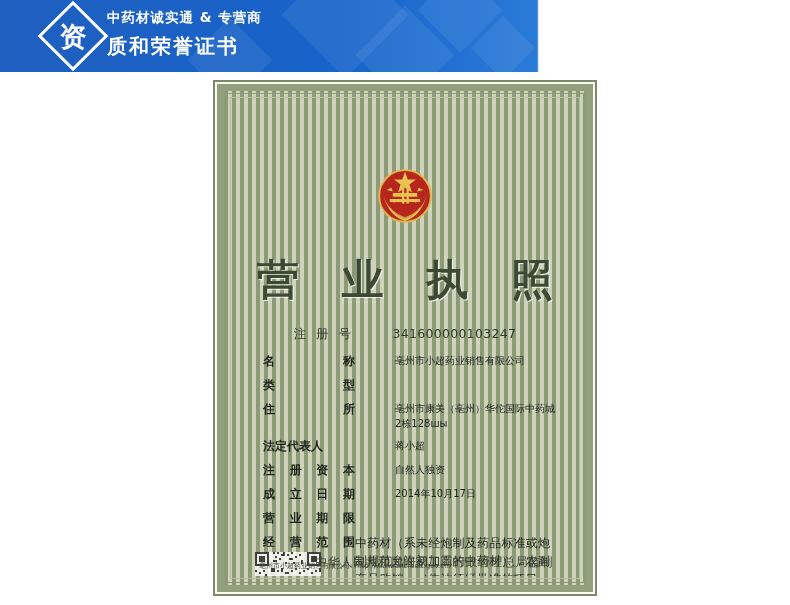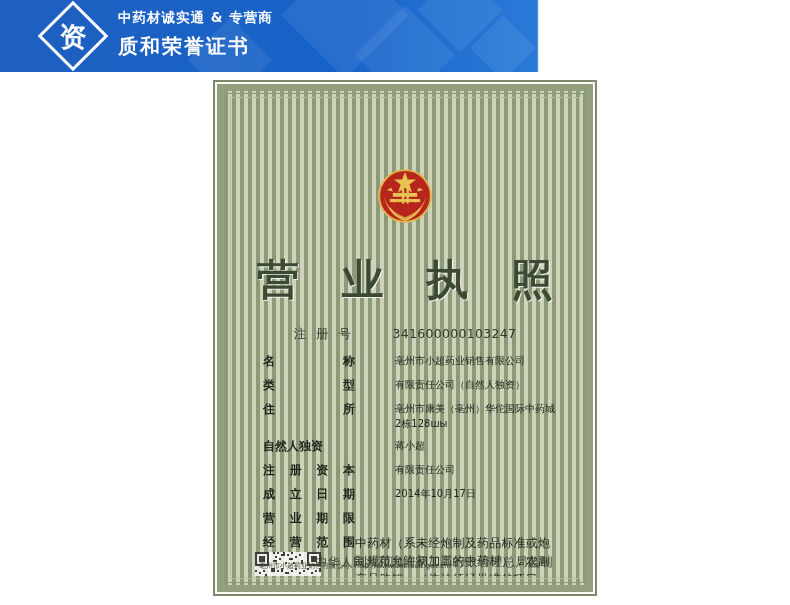--- a/index.html
+++ b/index.html
@@ -55,21 +55,21 @@
   .banner-badge span {
     transform: rotate(-45deg);
     color: #ffffff;
     font-size: 27px;
     font-weight: bold;
     line-height: 1;
     font-family: "DejaVu Sans", "Liberation Sans", sans-serif;
   }
   .banner-text {
     position: absolute;
-    left: 118px;
+    left: 107px;
     top: 7px;
     color: #ffffff;
   }
   .banner-sub {
     font-size: 13.5px;
     letter-spacing: 1px;
     line-height: 20px;
     font-weight: bold;
   }
   .banner-title {
@@ -307,43 +307,42 @@
               <span>名</span>
               <span>称</span>
             </div>
           <div class="fvalue small">亳州市小超药业销售有限公司</div>
         </div>
         <div class="frow">
           <div class="flabel">
               <span>类</span>
               <span>型</span>
             </div>
-          <div class="fvalue small">有限责任公司（自然人独资）</div>
         </div>
         <div class="frow">
           <div class="flabel">
               <span>住</span>
               <span>所</span>
             </div>
           <div class="fvalue small">亳州市康美（亳州）华佗国际中药城2栋128шы</div>
         </div>
         <div class="frow">
           <div class="flabel">
-              <span>自然人独资</span>
+              <span>法定代表人</span>
             </div>
           <div class="fvalue small">蒋小超</div>
         </div>
         <div class="frow">
           <div class="flabel">
               <span>注</span>
               <span>册</span>
               <span>资</span>
               <span>本</span>
             </div>
-          <div class="fvalue small">有限责任公司</div>
+          <div class="fvalue small">自然人独资</div>
         </div>
         <div class="frow">
           <div class="flabel">
               <span>成</span>
               <span>立</span>
               <span>日</span>
               <span>期</span>
             </div>
           <div class="fvalue small">2014年10月17日</div>
         </div>

